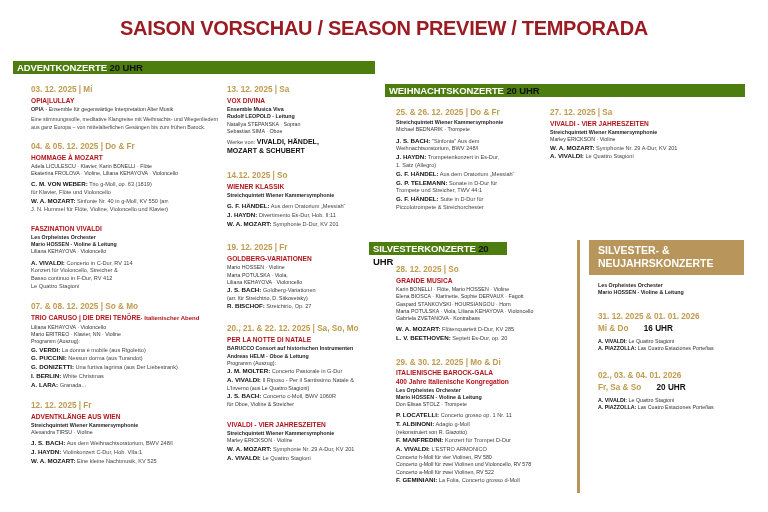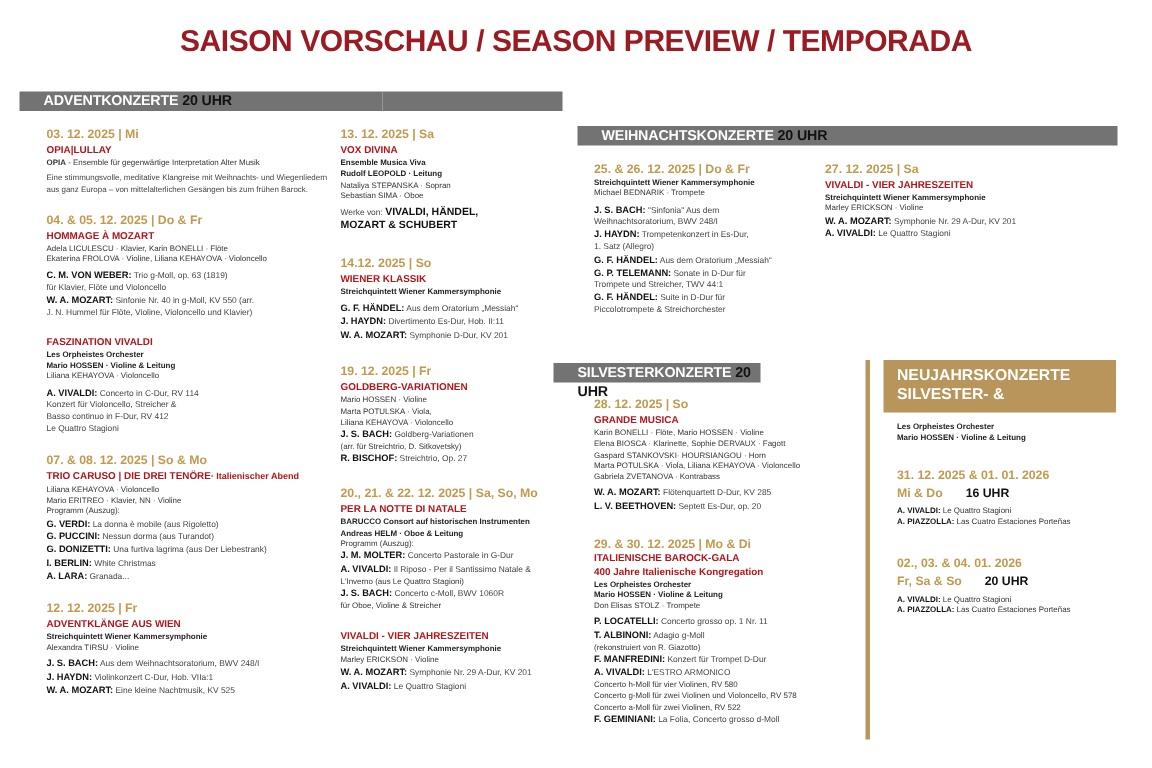--- a/index.html
+++ b/index.html
@@ -6,23 +6,23 @@
   html, body { width: 768px; height: 512px; background: #ffffff; overflow: hidden; }
   body { font-family: "Liberation Sans", "DejaVu Sans", sans-serif; color: #333; position: relative; }
 
   .title {
     position: absolute; top: 17px; left: 0; width: 768px; text-align: center;
     font-family: "Liberation Sans", sans-serif; font-weight: bold;
     font-size: 20px; color: #9b1b22; letter-spacing: -0.3px;
   }
 
   .band {
-    position: absolute; height: 13px; background: #737373;
+    position: absolute; height: 13px; background: #4d7c0f;
     color: #ffffff; font-weight: bold; font-size: 9.5px; line-height: 13px;
-    padding-left: 16px; letter-spacing: -0.1px;
+    padding-left: 4px; letter-spacing: -0.1px;
   }
   .band .uhr { color: #111; }
   .band-advent { left: 13px; top: 61px; width: 242px; }
   .band-advent2 { left: 255px; top: 61px; width: 120px; }
   .band-weih { left: 385px; top: 84px; width: 360px; }
   .band-silv { left: 369px; top: 242px; width: 138px; }
   .band-neu {
     position: absolute; left: 589px; top: 240px; width: 155px; height: 35px;
     background: #b8955a; color: #fff; font-weight: bold; font-size: 10.5px;
     line-height: 13px; padding: 4px 0 0 9px;
@@ -60,22 +60,22 @@
 </div>
 
 <div class="band band-silv">
   <span>SILVESTERKONZERTE</span>
   <span class="uhr">20 UHR</span>
 </div>
 
 <div class="vline"></div>
 
 <div class="band-neu">
+  <div>SILVESTER- &amp;</div>
   <div>NEUJAHRSKONZERTE</div>
-  <div>SILVESTER- &amp;</div>
 </div>
 
 <div class="col" style="left:31px; top:84px; width:195px;">
   <div class="ev">
     <div class="date">03. 12. 2025 | Mi</div>
     <div class="ename">OPIA|LULLAY</div>
     <div class="perf"><b>OPIA</b><span> -  Ensemble für gegenwärtige Interpretation Alter Musik</span></div>
     <div class="gap"></div>
     <div class="desc">Eine stimmungsvolle, meditative Klangreise mit Weihnachts- und Wiegenliedern aus ganz Europa – von mittelalterlichen Gesängen bis zum frühen Barock.</div>
   </div>

